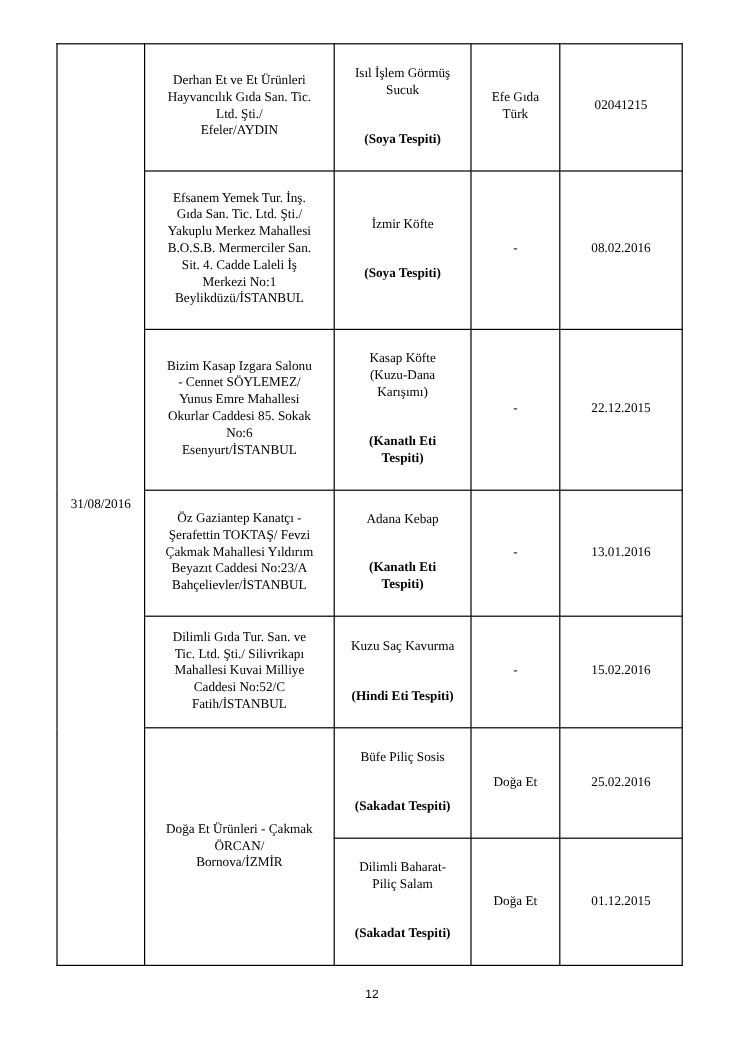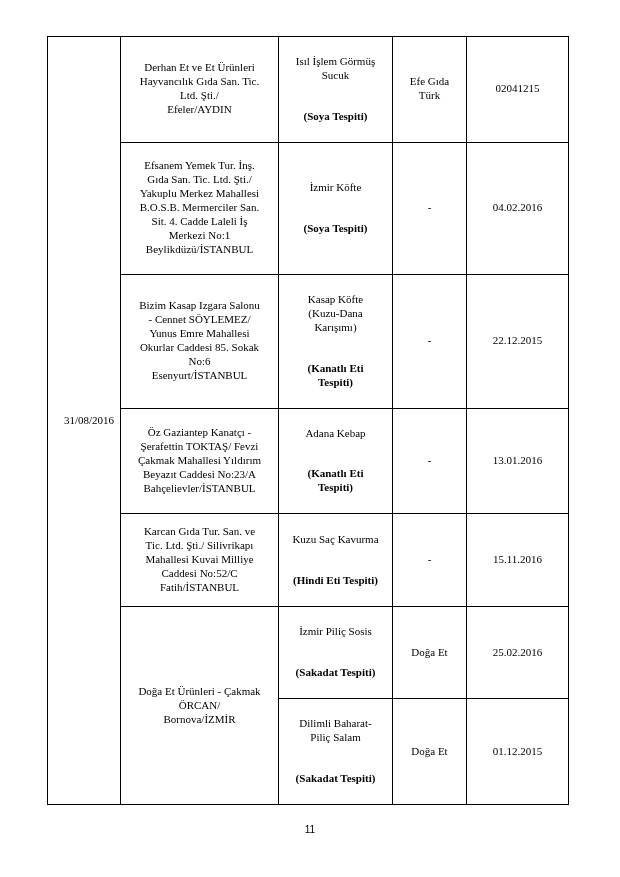--- a/index.html
+++ b/index.html
@@ -27,21 +27,21 @@
     table-layout: fixed;
   }
   table.inspection td {
     border: 1px solid #000000;
     vertical-align: middle;
     padding: 4px 6px;
     white-space: pre-line;
     overflow: hidden;
   }
   td.c-insp-date {
-    text-align: right;
+    text-align: center;
     padding: 2px 2px;
   }
   td.c-firm {
     text-align: center;
     padding-left: 7px;
     padding-right: 4px;
   }
   td.c-prod, td.c-brand, td.c-date {
     text-align: center;
   }
@@ -98,21 +98,21 @@
 Yakuplu Merkez Mahallesi
 B.O.S.B. Mermerciler San.
 Sit. 4. Cadde Laleli İş
 Merkezi No:1
 Beylikdüzü/İSTANBUL</td>
       <td class="c-prod">
         <div>İzmir Köfte</div>
         <div class="analysis">(Soya Tespiti)</div>
       </td>
       <td class="c-brand">-</td>
-      <td class="c-date">04.02.2016</td>
+      <td class="c-date">08.02.2016</td>
     </tr>
 
     <tr style="height:113px">
       <td class="c-firm">Bizim Kasap Izgara Salonu
 - Cennet SÖYLEMEZ/
 Yunus Emre Mahallesi
 Okurlar Caddesi 85. Sokak
 No:6
 Esenyurt/İSTANBUL</td>
       <td class="c-prod">
@@ -135,52 +135,52 @@
       <td class="c-prod">
         <div>Adana Kebap</div>
         <div class="analysis">(Kanatlı Eti
 Tespiti)</div>
       </td>
       <td class="c-brand">-</td>
       <td class="c-date">13.01.2016</td>
     </tr>
 
     <tr style="height:93px">
-      <td class="c-firm">Karcan Gıda Tur. San. ve
+      <td class="c-firm">Dilimli Gıda Tur. San. ve
 Tic. Ltd. Şti./ Silivrikapı
 Mahallesi Kuvai Milliye
 Caddesi No:52/C
 Fatih/İSTANBUL</td>
       <td class="c-prod">
         <div>Kuzu Saç Kavurma</div>
         <div class="analysis">(Hindi Eti Tespiti)</div>
       </td>
       <td class="c-brand">-</td>
-      <td class="c-date">15.11.2016</td>
+      <td class="c-date">15.02.2016</td>
     </tr>
 
     <tr style="height:73px">
       <td class="c-firm" rowspan="2">Doğa Et Ürünleri - Çakmak
 ÖRCAN/
 Bornova/İZMİR</td>
       <td class="c-prod">
-        <div>İzmir Piliç Sosis</div>
+        <div>Büfe Piliç Sosis</div>
         <div class="analysis">(Sakadat Tespiti)</div>
       </td>
       <td class="c-brand">Doğa Et</td>
       <td class="c-date">25.02.2016</td>
     </tr>
 
     <tr style="height:86px">
       <td class="c-prod">
         <div>Dilimli Baharat-
 Piliç Salam</div>
         <div class="analysis">(Sakadat Tespiti)</div>
       </td>
       <td class="c-brand">Doğa Et</td>
       <td class="c-date">01.12.2015</td>
     </tr>
   </tbody>
     </table>
 
-  <div class="pageno">11</div>
+  <div class="pageno">12</div>
 
 </div>
 
 </body></html>

